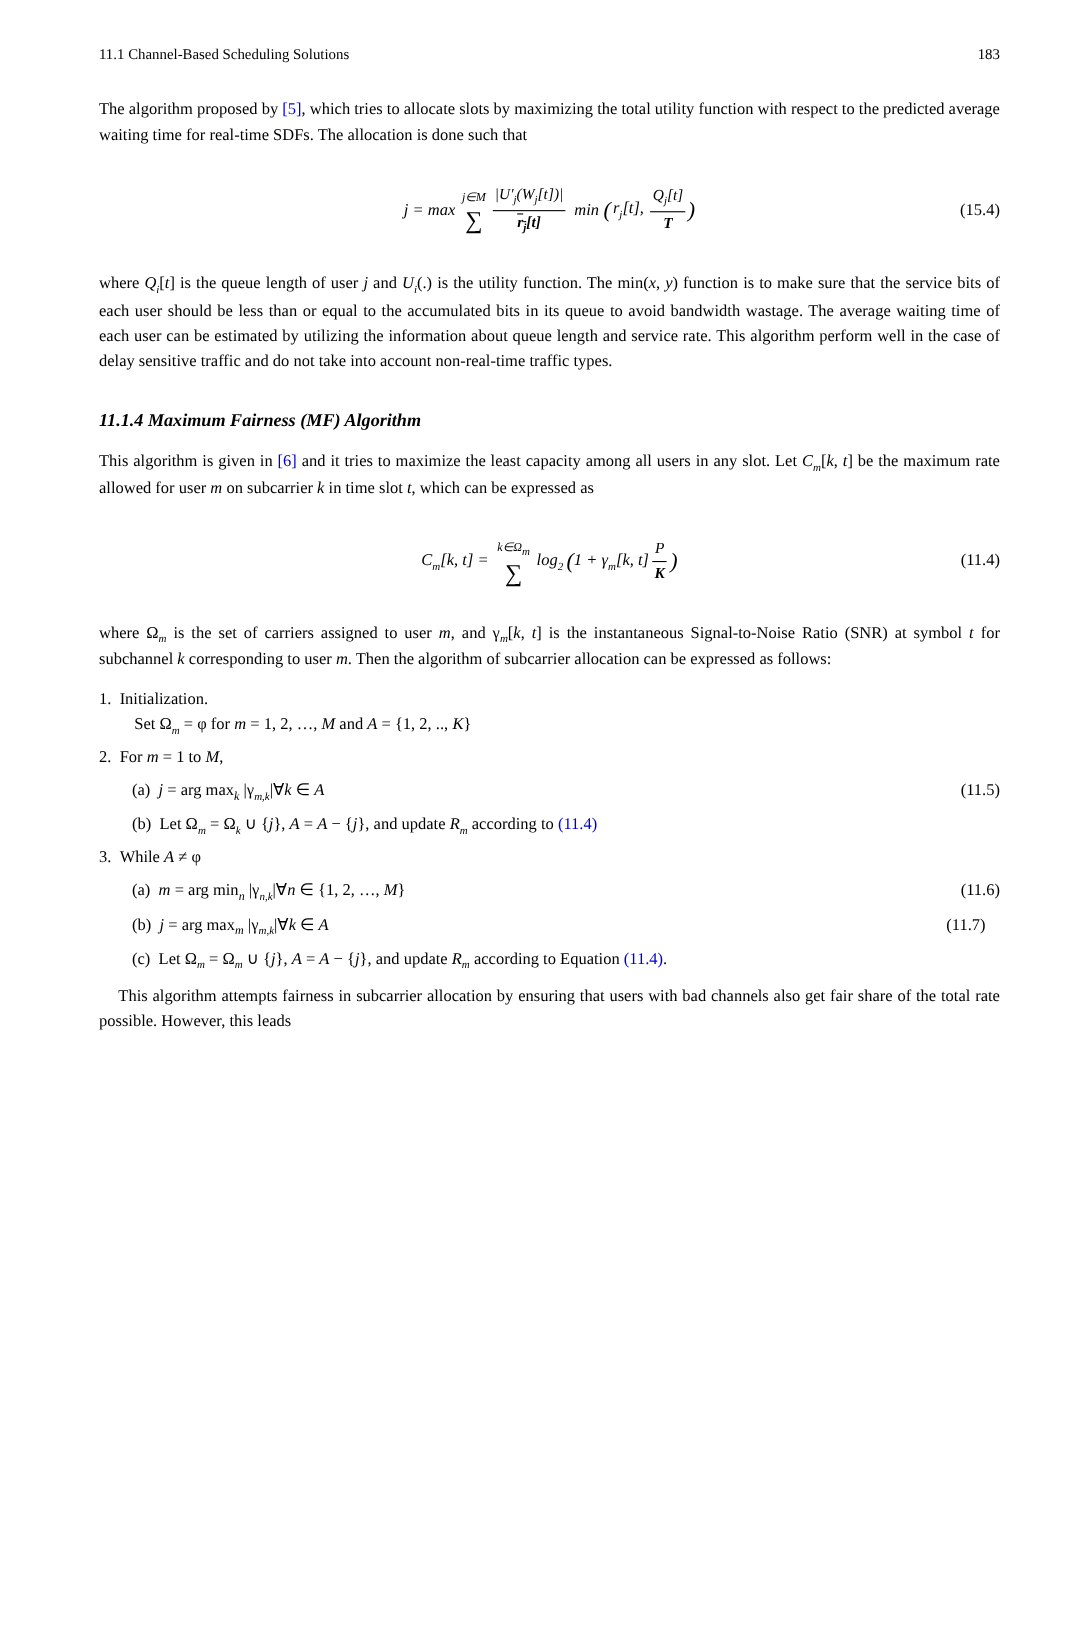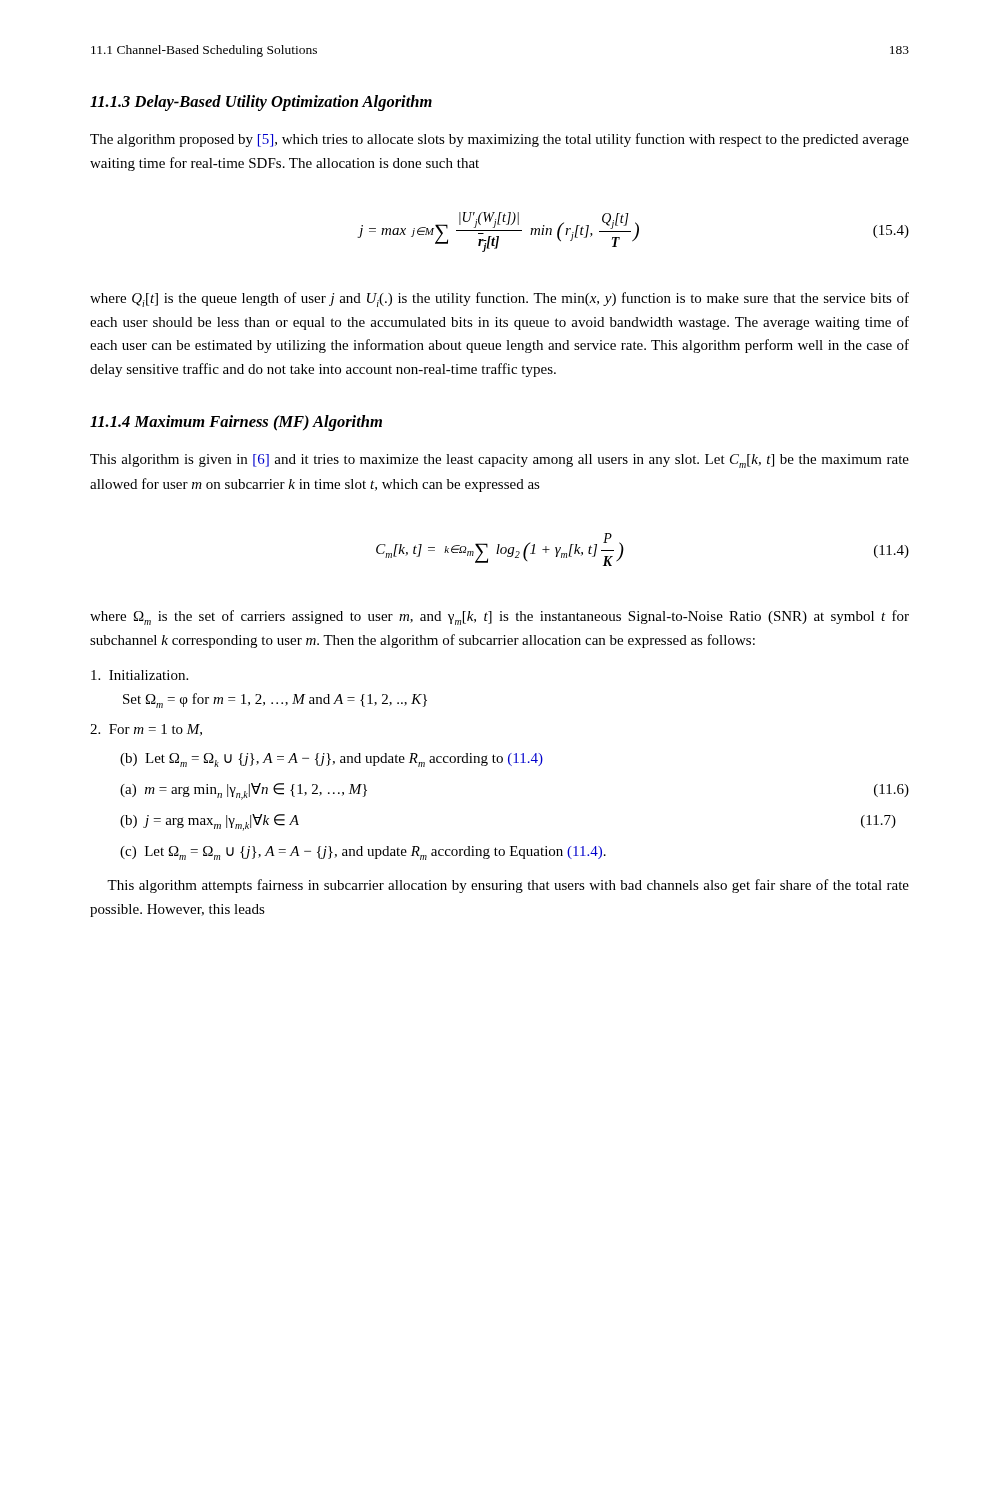--- a/index.html
+++ b/index.html
@@ -65,21 +65,21 @@
     }
     .frac-den {
       padding: 0 2px;
       text-align: center;
       font-size: 14px;
       font-weight: bold;
     }
 
     .sum-block {
       display: inline-flex;
-      flex-direction: row;
+      flex-direction: column;
       align-items: center;
       vertical-align: middle;
       margin: 0 2px;
     }
     .sum-symbol {
       font-size: 22px;
       line-height: 1;
     }
     .sum-sub {
       font-size: 11px;
@@ -110,21 +110,20 @@
   </style>
 </head>
 <body>
 
 <div class="page-header">
   <span>11.1  Channel-Based Scheduling Solutions</span>
   <span>183</span>
 </div>
 
 <div>
-  <div class="section-title">11.1.3  Delay-Based Utility Optimization Algorithm</div>
 
   <p>
     The algorithm proposed by <a class="blue-link">[5]</a>, which tries to allocate slots by maximizing the
     total utility function with respect to the predicted average waiting time for real-time
     SDFs. The allocation is done such that
   </p>
 
   <div class="math-block">
     <div style="display:inline-flex; align-items:center; font-style:italic; font-size:15px;">
       <span><i>j</i> = max</span>
@@ -203,28 +202,37 @@
       <span>1. &nbsp;Initialization.</span><br>
       <span class="algo-sub" style="display:inline-block; padding-left:32px;">
         Set Ω<sub><i>m</i></sub> = φ for <i>m</i> = 1, 2, …, <i>M</i> and <i>A</i> = {1, 2, .., <i>K</i>}
       </span>
     </div>
 
     <div class="algo-item">
       <span>2. &nbsp;For <i>m</i> = 1 to <i>M</i>,</span>
     </div>
 
+    <div style="padding-left: 30px; margin-bottom:6px; position:relative;">
+      <span>
+        (a) &nbsp;<i>j</i> = arg max<sub style="font-size:11px;"><i>k</i></sub> |γ<sub><i>m</i>,<i>k</i></sub>|∀<i>k</i> ∈ <i>A</i>
+      </span>
+      <span style="position:absolute; right:0;">(11.5)</span>
+    </div>
 
     <div style="padding-left: 30px; margin-bottom:6px;">
       <span>
         (b) &nbsp;Let Ω<sub><i>m</i></sub> = Ω<sub><i>k</i></sub> ∪ {<i>j</i>}, <i>A</i> = <i>A</i> − {<i>j</i>}, and update <i>R<sub>m</sub></i> according to
         <a class="blue-link">(11.4)</a>
       </span>
     </div>
 
+    <div class="algo-item">
+      <span>3. &nbsp;While <i>A</i> ≠ φ</span>
+    </div>
 
     <div style="padding-left: 30px; margin-bottom:6px; position:relative;">
       <span>
         (a) &nbsp;<i>m</i> = arg min<sub style="font-size:11px;"><i>n</i></sub> |γ<sub><i>n</i>,<i>k</i></sub>|∀<i>n</i> ∈ {1, 2, …, <i>M</i>}
       </span>
       <span style="position:absolute; right:0;">(11.6)</span>
     </div>
 
     <div style="padding-left: 30px; margin-bottom:6px; position:relative;">
       <span>

